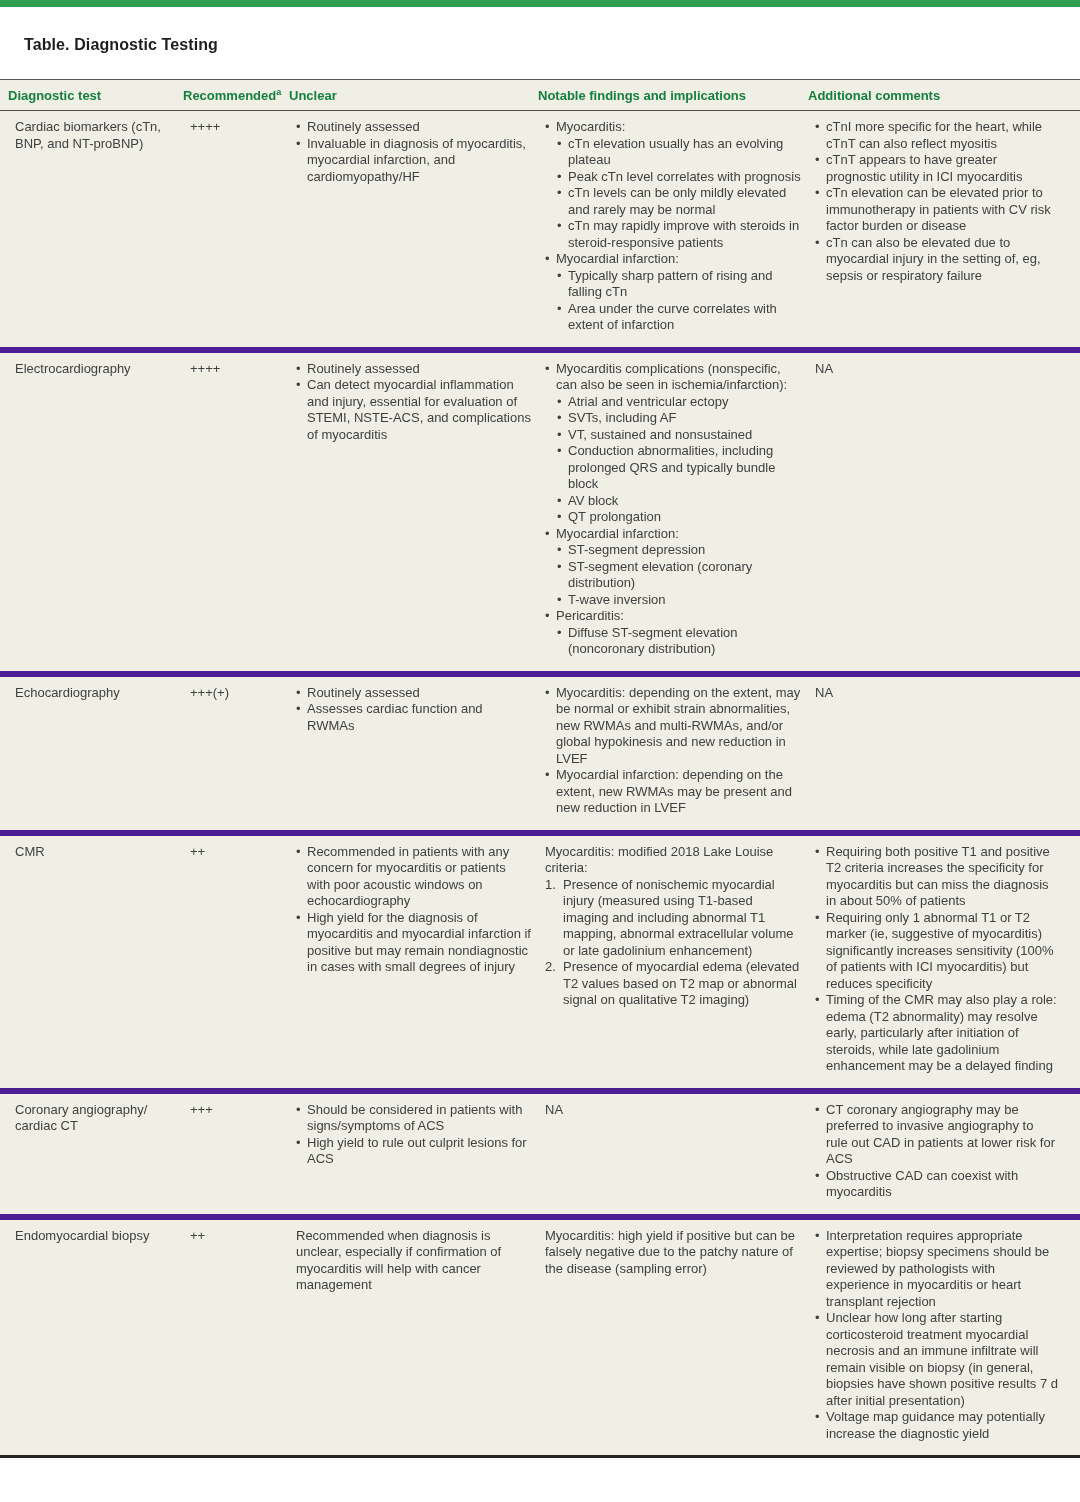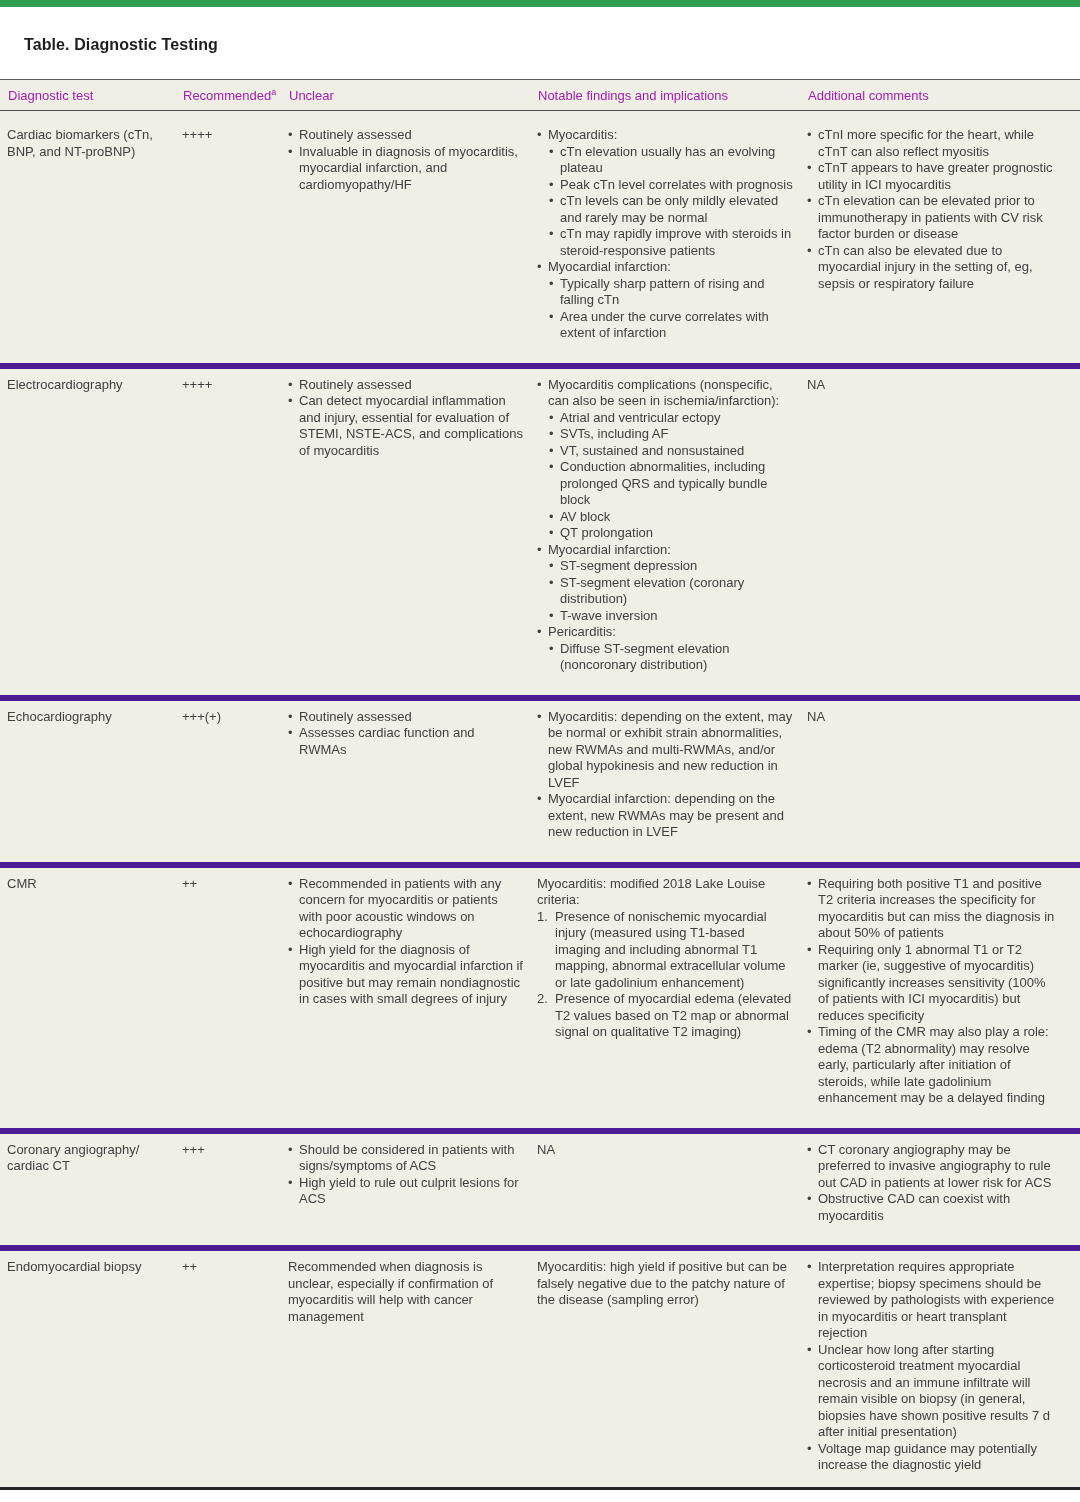--- a/index.html
+++ b/index.html
@@ -28,31 +28,30 @@
     border-top: 1px solid #59595b;
     border-bottom: 3px solid #262626;
   }
 
   .header-row {
     display: grid;
     grid-template-columns: 175px 106px 249px 270px 1fr;
     padding: 8px 24px 7px 8px;
     border-bottom: 1px solid #515151;
     font-size: 13px;
-    font-weight: normal;
-    color: #a21caf;
+    font-weight: bold;
+    color: #15803d;
   }
   .header-cell { padding-right: 14px; }
   .header-cell sup { font-size: 9px; line-height: 0; }
 
   .t-row {
     display: grid;
     grid-template-columns: 175px 106px 249px 270px 1fr;
-    padding: 8px 8px 13px 7px;
-    margin-top: 8px;
+    padding: 8px 8px 13px 15px;
   }
   .t-row + .t-row { border-top: 6px solid #4c1d95; }
 
   .cell {
     padding-right: 14px;
     font-size: 13px;
     line-height: 16.5px;
     color: #404040;
   }
 

